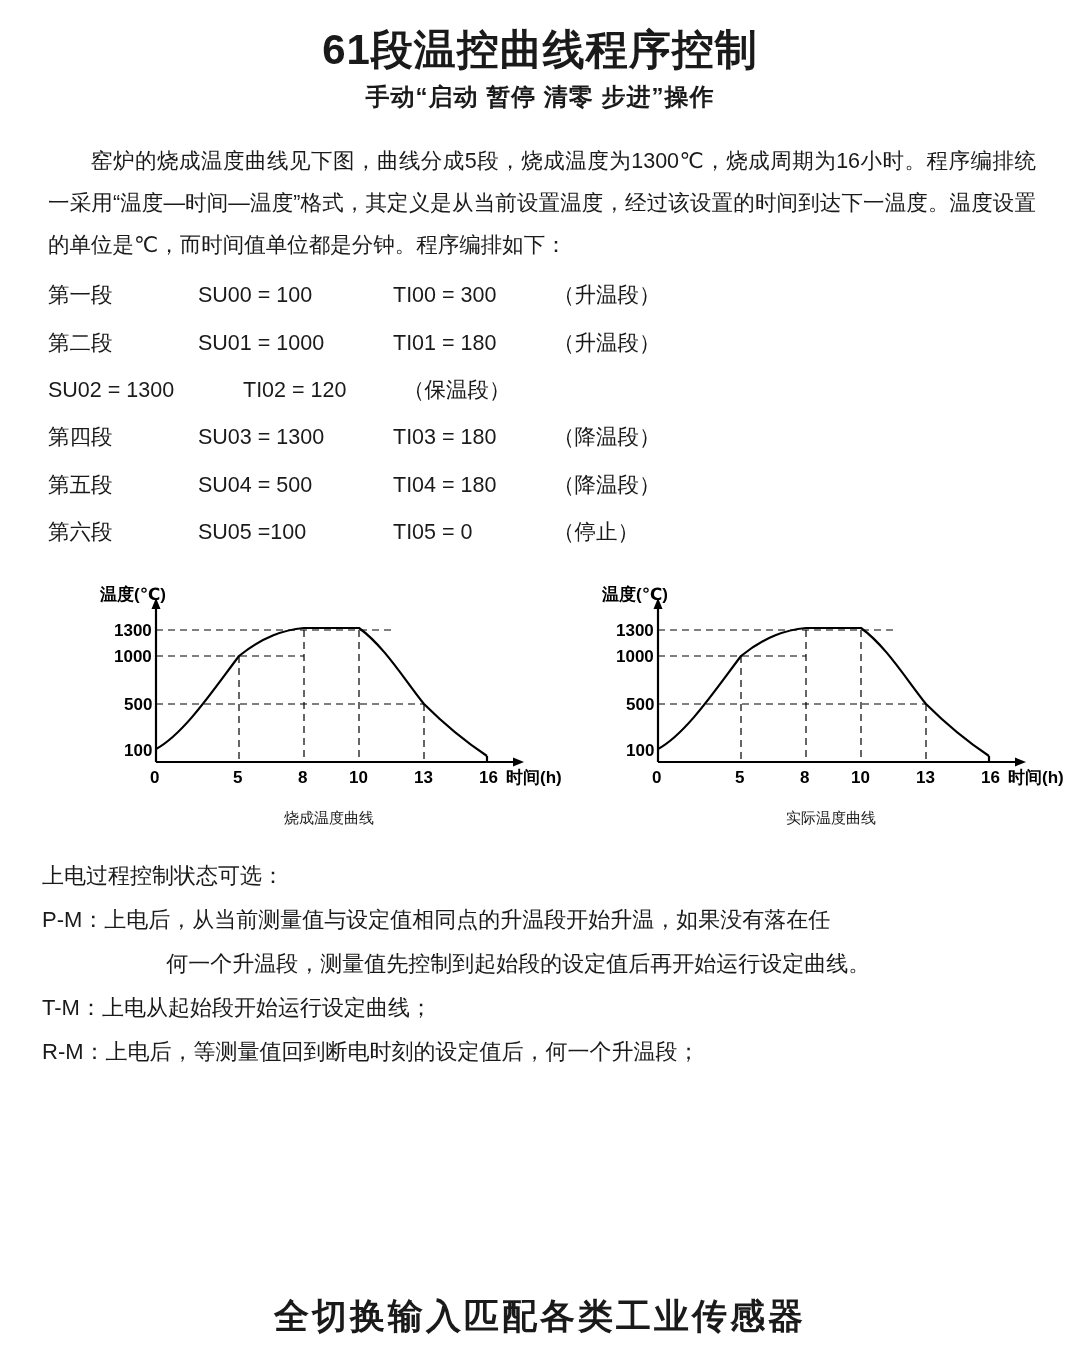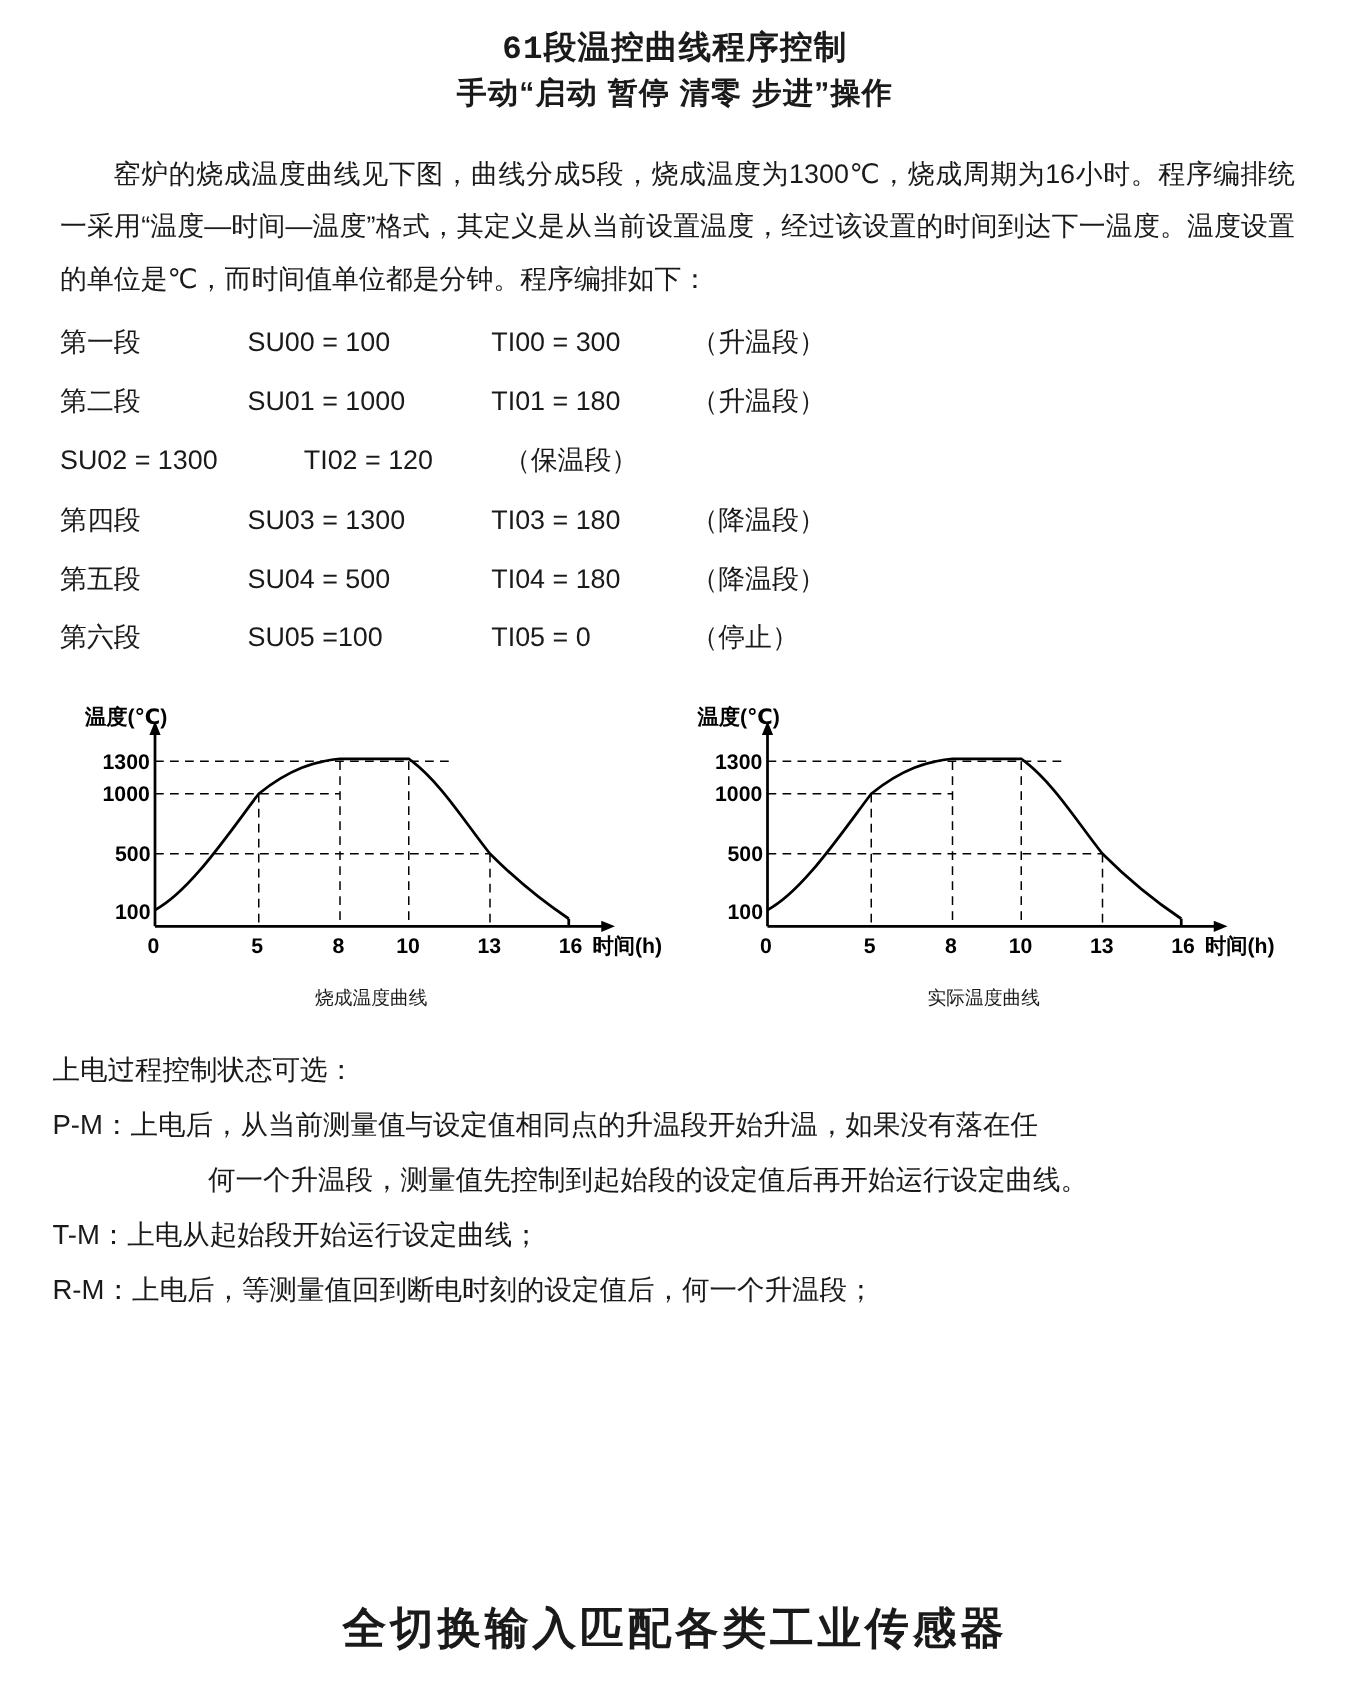--- a/index.html
+++ b/index.html
@@ -20,25 +20,24 @@
     height: 1352px;
     position: relative;
     box-sizing: border-box;
     padding: 0 38px;
   }
   .title-block {
     text-align: center;
     padding-top: 22px;
   }
   .title-line1 {
-    font-size: 26px;
+    font-size: 42px;
     font-weight: bold;
     letter-spacing: 1px;
     line-height: 1.35;
-    font-family: Liberation Mono, monospace;
   }
   .title-line2 {
     font-size: 24px;
     font-weight: bold;
     letter-spacing: 1px;
     line-height: 1.5;
   }
   .body-text {
     margin-top: 26px;
     font-size: 21.5px;
@@ -67,20 +66,21 @@
   .c-note { }
 
   .charts {
     margin-top: 28px;
     display: flex;
     justify-content: space-between;
     padding: 0 20px 0 24px;
   }
   .chart-wrap {
     width: 470px;
+    margin-left: 32px;
   }
   .chart-caption {
     text-align: center;
     font-size: 15px;
     margin-top: 6px;
     font-family: "DejaVu Serif", "Liberation Serif", serif;
   }
   .notes {
     margin-top: 26px;
     font-size: 22px;
@@ -99,21 +99,21 @@
     flex: 1 1 auto;
   }
   .note-body .cont {
     display: block;
     padding-left: 62px;
   }
   .footer {
     position: absolute;
     left: 0;
     right: 0;
-    bottom: 26px;
+    bottom: 12px;
     text-align: center;
     font-size: 35px;
     font-weight: bold;
     letter-spacing: 3px;
   }
   svg text {
     font-family: "Liberation Sans", "DejaVu Sans", sans-serif;
   }
 </style>
 </head>

